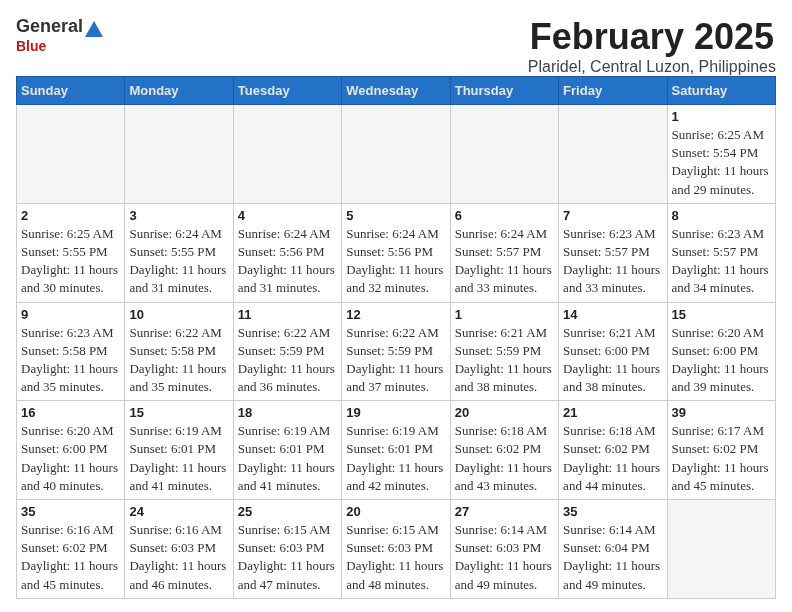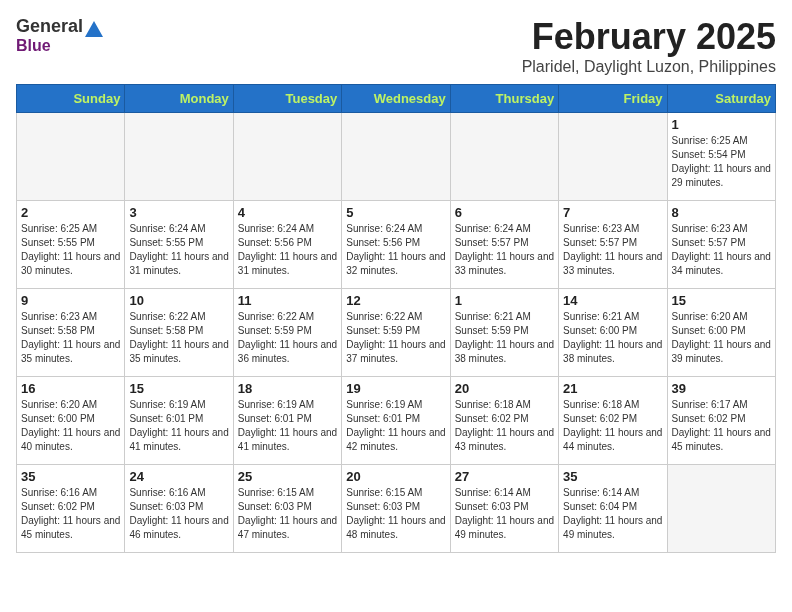--- a/index.html
+++ b/index.html
@@ -7,65 +7,65 @@
       font-family: Arial, sans-serif;
       background: #fff;
       width: 792px;
       min-height: 612px;
       padding: 16px;
     }
     .header-section {
       display: flex;
       justify-content: space-between;
       align-items: flex-start;
-      margin-bottom: 8px;
+      margin-bottom: 0;
     }
     .logo {
       display: flex;
       flex-direction: column;
       align-items: flex-start;
     }
     .logo-general {
       font-size: 18px;
       font-weight: bold;
       color: #333;
     }
     .logo-blue {
-      font-size: 16px;
-      font-weight: bold;
-      color: #701a75;
+      font-size: 14px;
+      font-weight: bold;
+      color: #b91c1c;
     }
     .logo-row {
       display: flex;
       align-items: center;
     }
     .title-section {
-      text-align: right;
+      text-align: center;
     }
     .month-title {
       font-size: 36px;
       font-weight: bold;
       color: #222;
     }
     .location-title {
       font-size: 16px;
       color: #444;
     }
     .calendar-table {
       width: 100%;
       border-collapse: collapse;
       table-layout: fixed;
     }
     .calendar-table th {
       background: #2472c8;
-      color: #bef264;
+      color: #e5e5e5;
       font-size: 13px;
       font-weight: bold;
       padding: 6px 4px;
-      text-align: right;
+      text-align: left;
       border: 1px solid #1a5aa0;
     }
     .calendar-table td {
       border: 1px solid #ccc;
       vertical-align: top;
       padding: 4px 4px;
       height: 88px;
       font-size: 10.5px;
       color: #222;
       background: #fff;
@@ -73,43 +73,44 @@
     .calendar-table td.empty {
       background: #f5f5f5;
     }
     .day-number {
       font-size: 13px;
       font-weight: bold;
       display: block;
       margin-bottom: 2px;
     }
     .cell-text {
-      font-size: 10px;
+      font-size: 13px;
       line-height: 1.4;
       color: #333;
+      font-family: Liberation Serif, serif;
     }
   </style>
 </head>
 <body>
 
 <div class="header-section">
   <div class="logo">
     <div class="logo-row">
       <span class="logo-general">General</span>
       <svg width="18" height="18" viewBox="0 0 18 18" style="margin-left:2px;margin-top:2px;">
         <polygon points="0,18 18,18 9,2" fill="#2472c8"></polygon>
       </svg>
     </div>
     <div>
       <span class="logo-blue">Blue</span>
     </div>
   </div>
   <div class="title-section">
     <div class="month-title">February 2025</div>
-    <div class="location-title">Plaridel, Daylight Luzon, Philippines</div>
+    <div class="location-title">Plaridel, Central Luzon, Philippines</div>
   </div>
 </div>
 
 <table class="calendar-table">
   <thead>
     <tr>
     <th>Sunday</th>
         <th>Monday</th>
         <th>Tuesday</th>
         <th>Wednesday</th>

